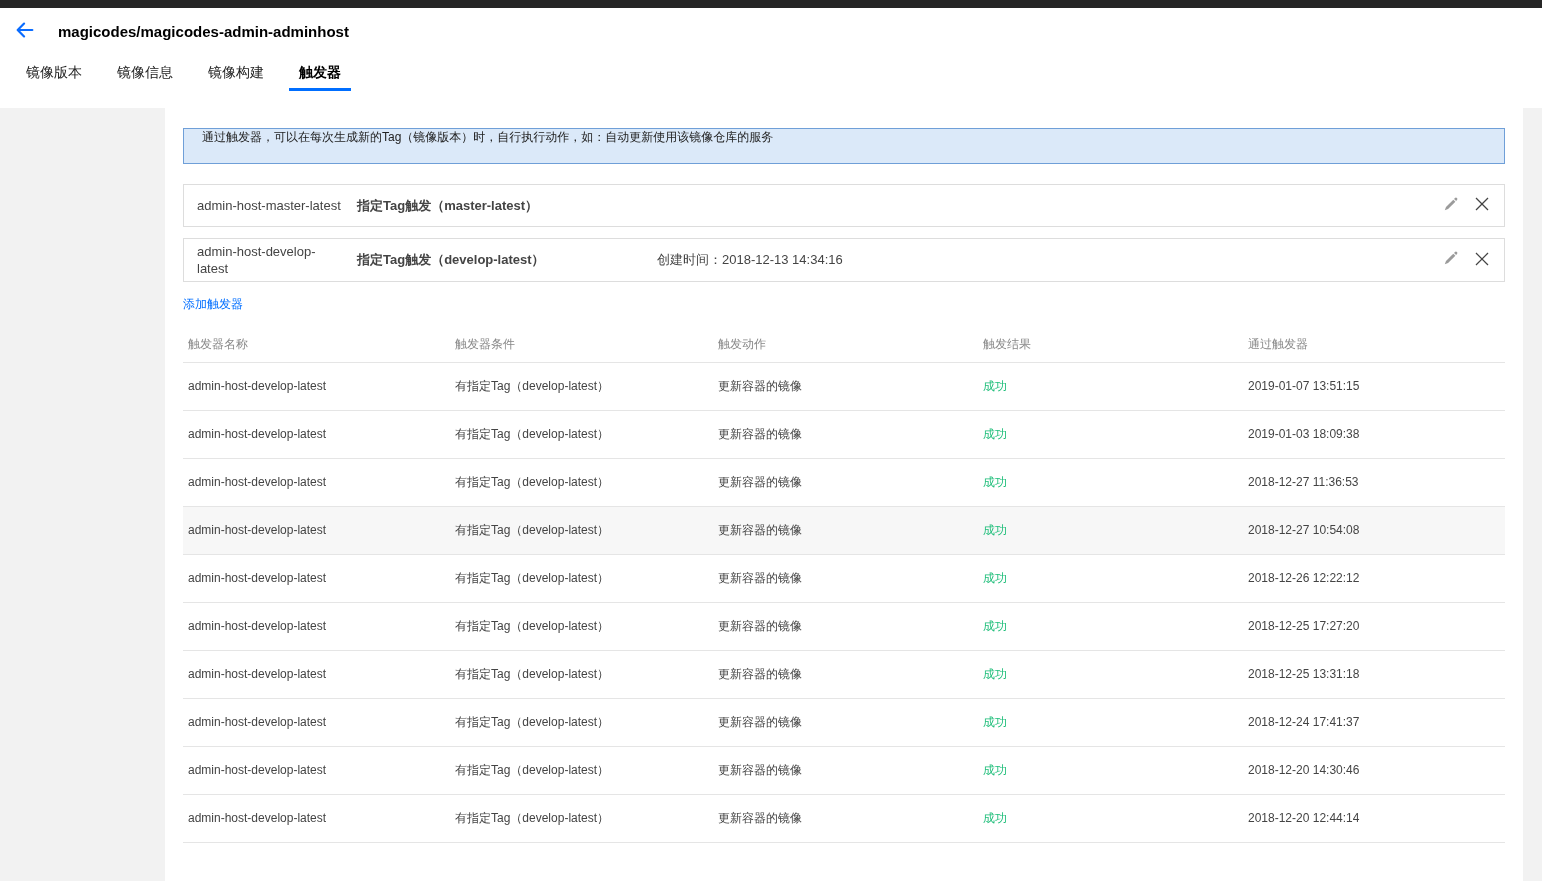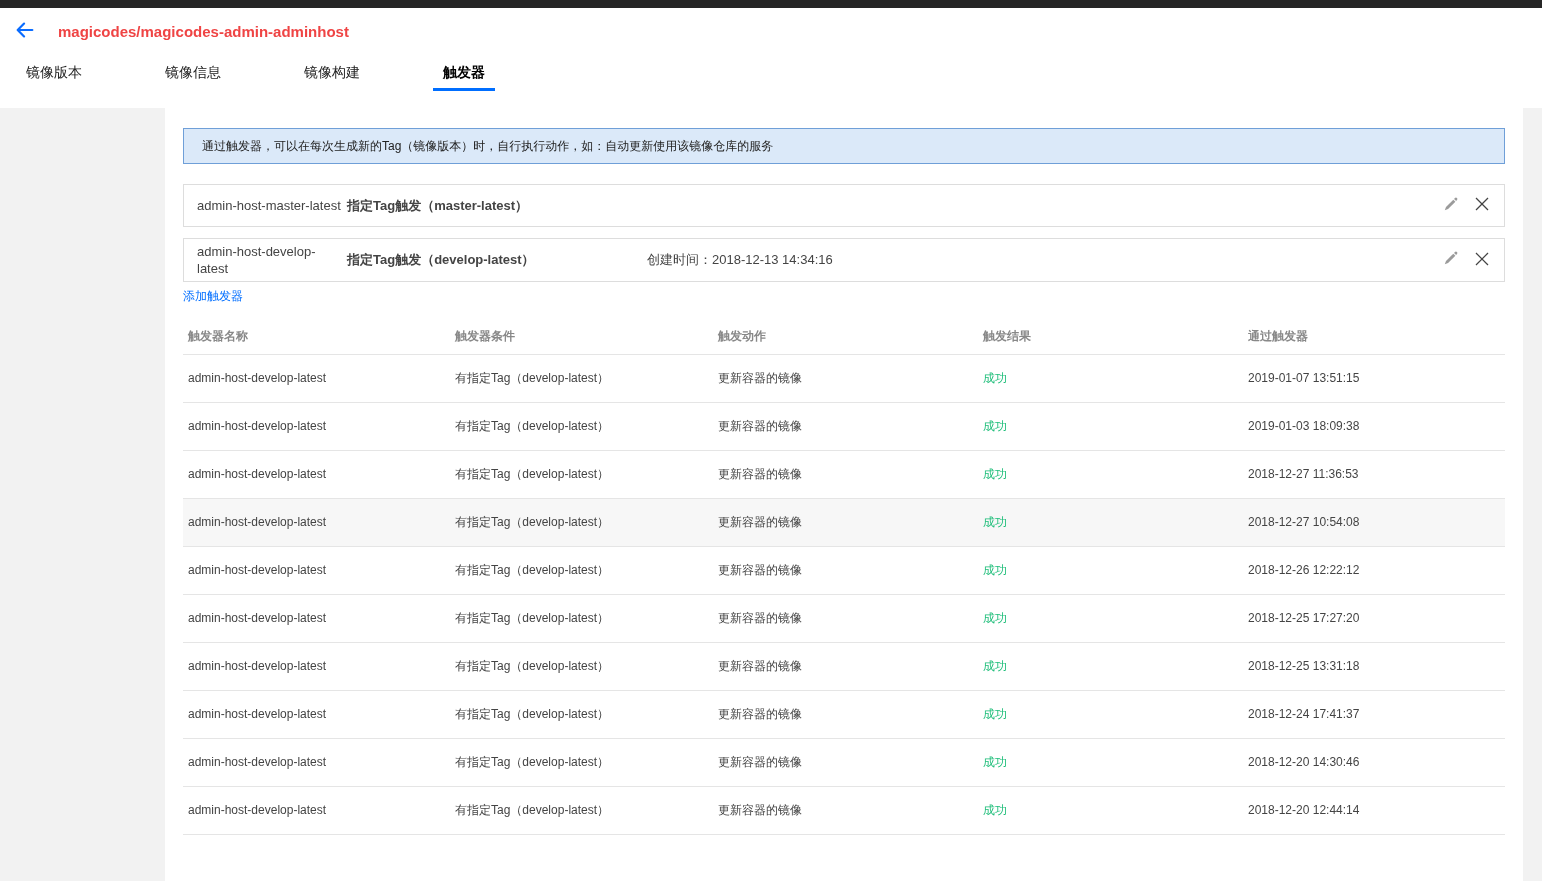--- a/index.html
+++ b/index.html
@@ -10,54 +10,54 @@
   }
   *{margin:0;padding:0;box-sizing:border-box;}
   html,body{width:1542px;height:881px;overflow:hidden;background:#fff;
     font-family:"Liberation Sans","DejaVu Sans",sans-serif;color:#444;}
 
   .topbar{height:8px;background:#262626;width:100%;}
 
   .app-header{height:47px;display:flex;align-items:center;padding-left:12px;background:#fff;}
   .back-btn{width:26px;height:26px;border:none;background:transparent;cursor:pointer;
     display:flex;align-items:center;justify-content:center;}
-  .page-title{margin-left:20px;font-size:15px;font-weight:bold;color:#ef4444;}
-
-  .tabs{height:36px;display:flex;align-items:stretch;padding-left:16px;background:#fff;gap:48px;}
+  .page-title{margin-left:20px;font-size:15px;font-weight:bold;color:#000000;}
+
+  .tabs{height:36px;display:flex;align-items:stretch;padding-left:16px;background:#fff;}
   .tab{display:flex;align-items:center;padding:3px 10px 0 10px;margin-right:15px;
     font-size:14px;color:#222;border-bottom:3px solid transparent;cursor:pointer;}
   .tab.active{font-weight:bold;color:#000;border-bottom-color:var(--accent);}
 
   .content{background:#f2f2f2;height:790px;padding-left:165px;}
   .panel{width:1358px;background:#fff;margin-top:17px;padding:20px 18px;height:100%;}
 
   .info-banner{height:36px;background:var(--banner-bg);border:1px solid var(--banner-border);
-    display:flex;align-items:center;padding-left:18px;font-size:12px;color:#222;}
+    display:flex;padding-left:18px;font-size:12px;color:#222;}
 
   .trigger-card{border:1px solid #ddd;background:#fff;display:flex;align-items:center;
     min-height:43px;padding:4px 13px;margin-top:20px;font-size:13px;color:#444;}
   .trigger-card + .trigger-card{margin-top:11px;}
-  .trigger-name{width:146px;margin-right:4px;line-height:17px;}
+  .trigger-name{width:146px;margin-right:14px;line-height:17px;}
   .trigger-condition{width:300px;font-weight:bold;}
   .trigger-created{flex:1;}
   .card-actions{display:flex;align-items:center;gap:14px;margin-left:auto;}
   .icon-btn{border:none;background:transparent;cursor:pointer;width:18px;height:18px;
     display:flex;align-items:center;justify-content:center;}
 
-  .add-link{display:inline-block;margin-top:6px;font-size:12px;color:var(--accent);
+  .add-link{display:inline-block;margin-top:14px;font-size:12px;color:var(--accent);
     text-decoration:none;cursor:pointer;}
 
   .records-title{margin-top:31px;font-size:14px;font-weight:bold;color:#000;}
 
   table.records{width:100%;border-collapse:collapse;margin-top:14px;table-layout:fixed;font-size:12px;}
   table.records col.c1{width:267px;}
   table.records col.c2{width:263px;}
   table.records col.c3{width:265px;}
   table.records col.c4{width:265px;}
-  table.records th{height:35px;text-align:left;font-weight:bold;color:#888;
+  table.records th{height:35px;text-align:left;font-weight:normal;color:#888;
     padding-left:5px;border-bottom:1px solid #e5e5e5;}
   table.records td{height:48px;color:#444;padding-left:5px;border-bottom:1px solid #e5e5e5;}
   table.records tr.highlight td{background:#f7f7f7;}
   table.records td.success{color:var(--success);}
 </style>
 </head>
 <body>
 
 <div class="topbar"></div>
 

